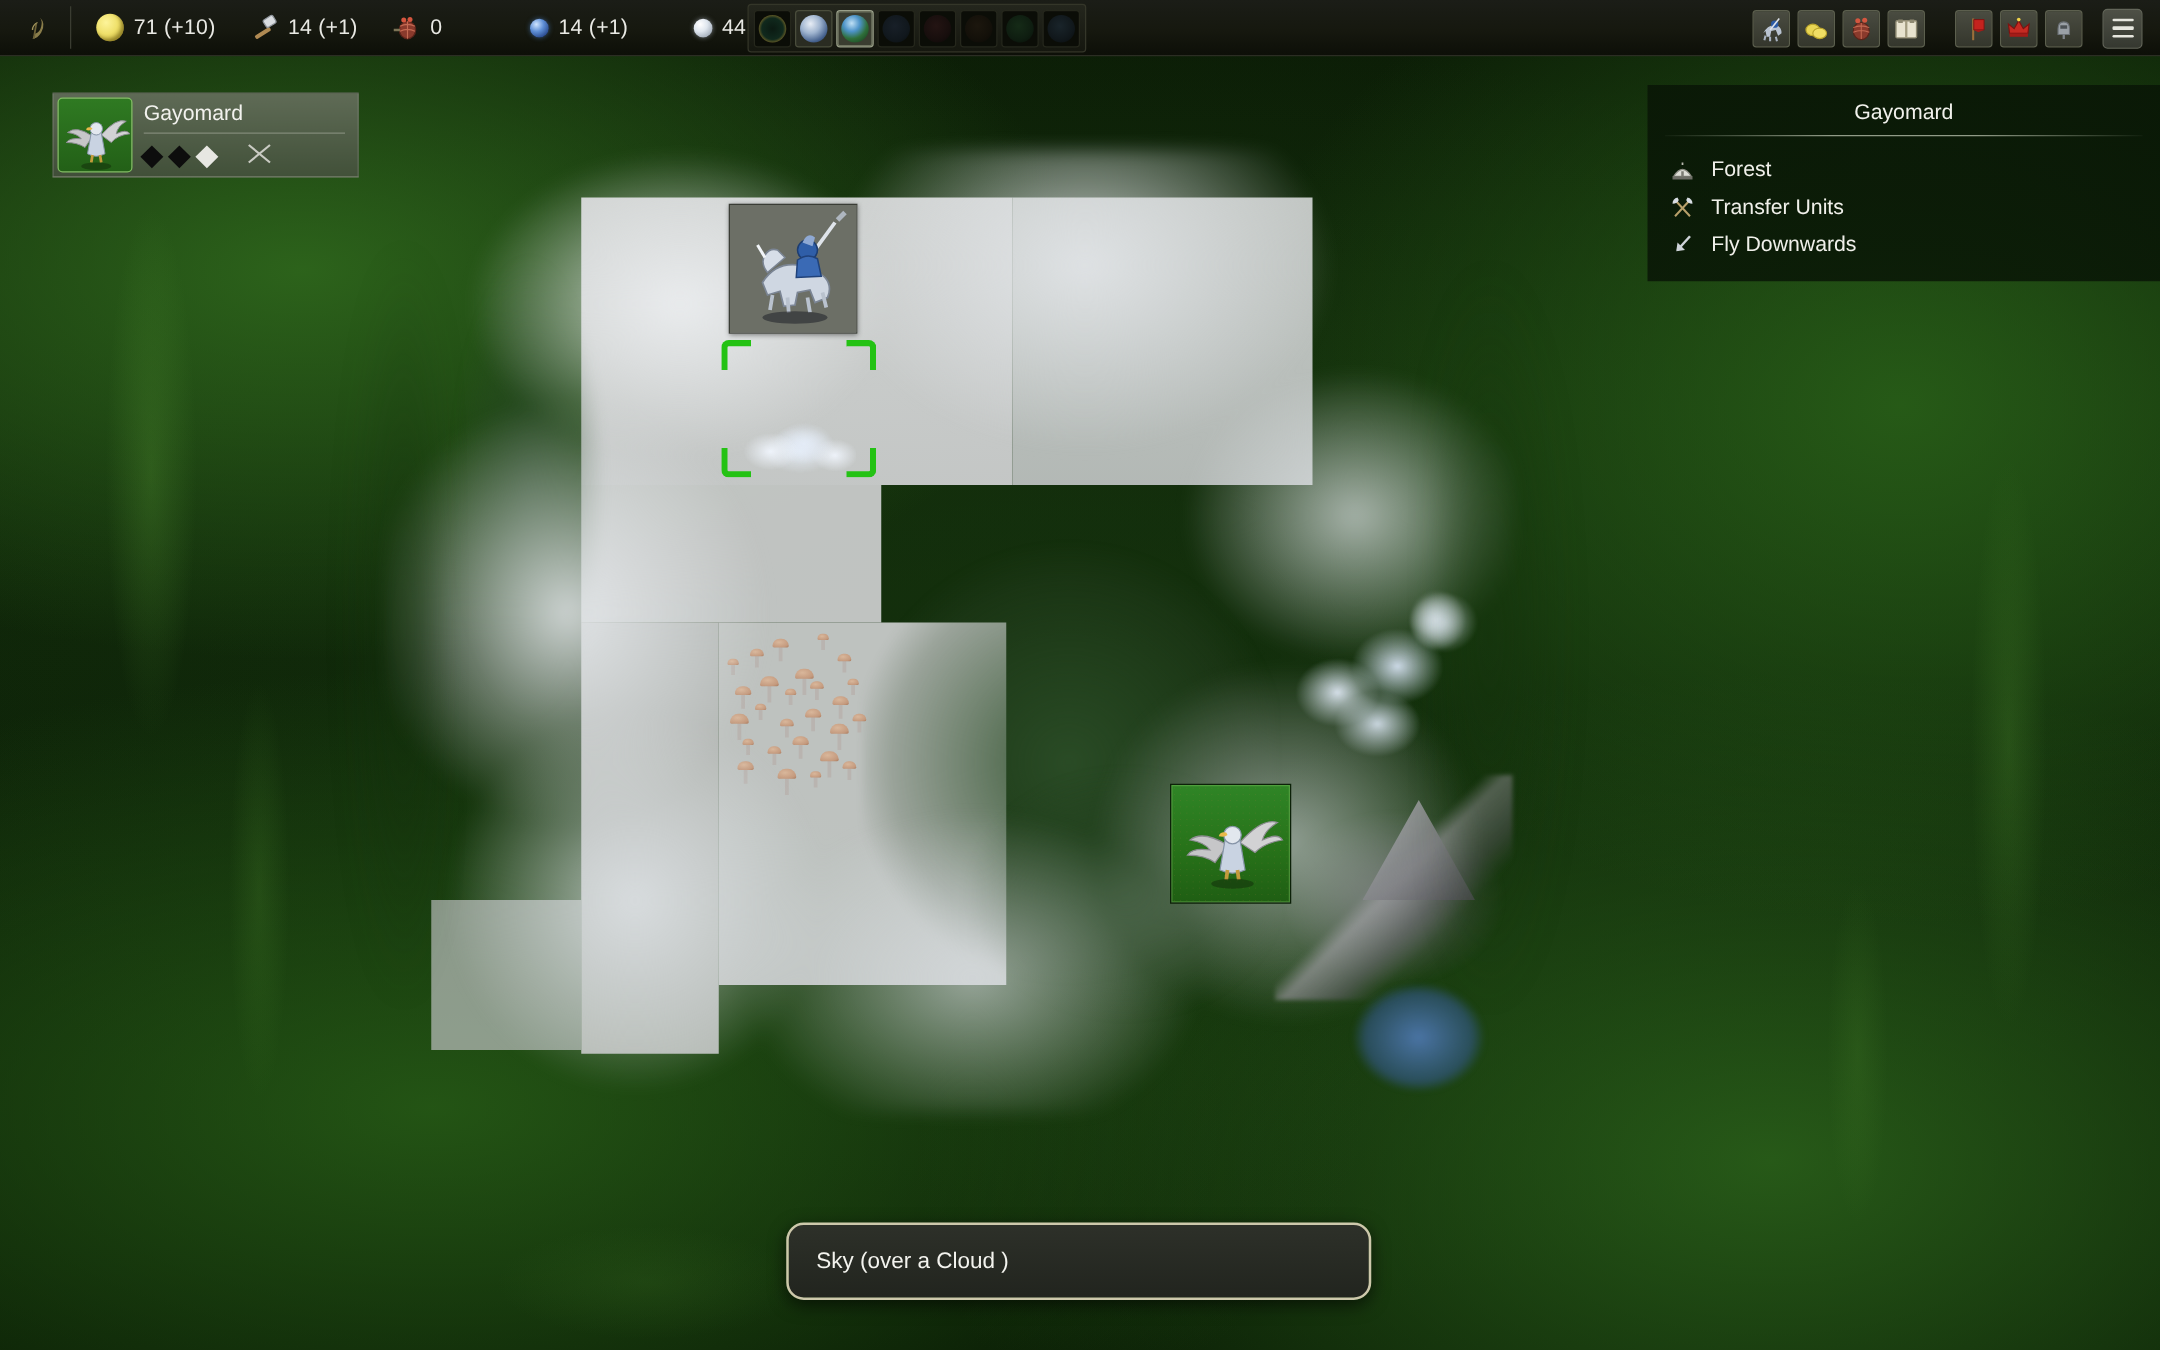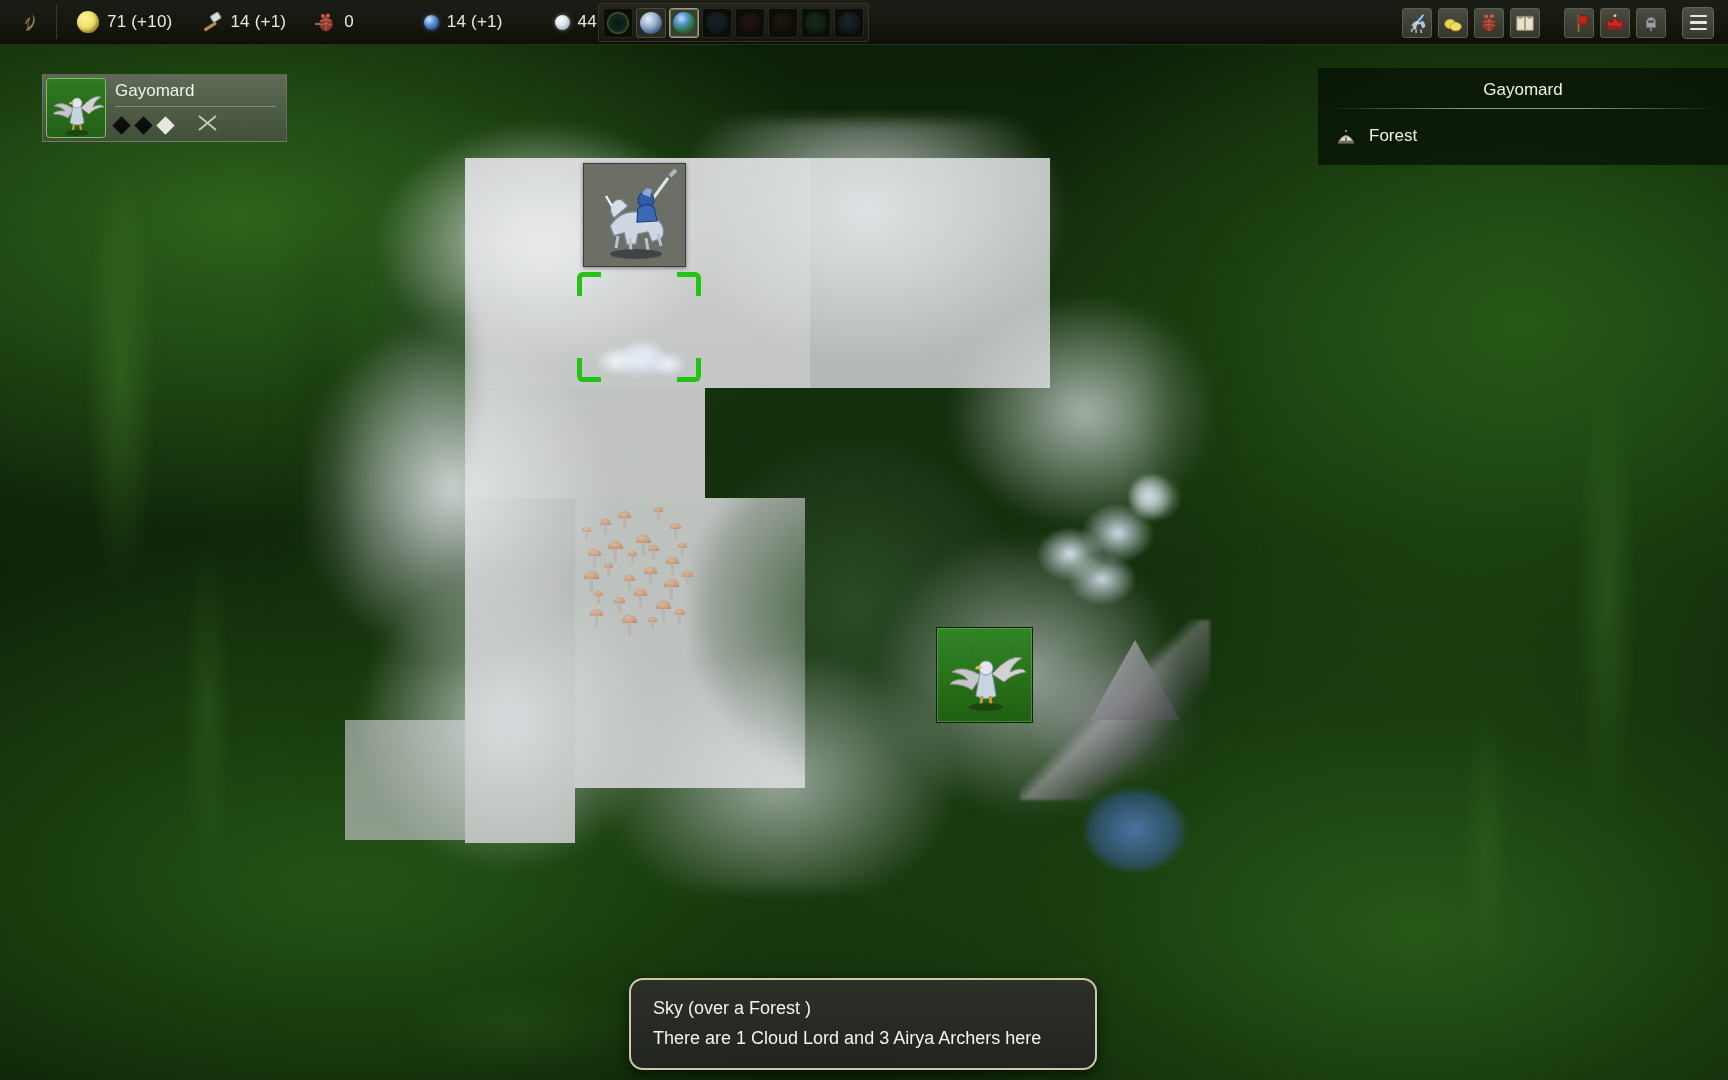--- a/index.html
+++ b/index.html
@@ -627,20 +627,39 @@
       <svg viewBox="0 0 20 20" width="20" height="20" xmlns="http://www.w3.org/2000/svg">
         <path d="M3 15 q7 -11 14 0 z" fill="#ddddd6" stroke="#8c8c84" stroke-width="1"></path>
         <rect x="2" y="15" width="16" height="2.6" fill="#6d6d66"></rect>
         <rect x="9" y="11" width="2" height="4" fill="#7b7b73"></rect>
         <path d="M10 4 v2" stroke="#b9b9b0" stroke-width="1.4"></path>
       </svg>
     </span>
     <span class="a-label">Forest</span>
   </div>
 
-
-
+  <div class="action-row">
+    <span class="a-icon">
+      <svg viewBox="0 0 20 20" width="20" height="20" xmlns="http://www.w3.org/2000/svg">
+        <line x1="4" y1="17" x2="16" y2="4" stroke="#b8a06a" stroke-width="1.6"></line>
+        <line x1="16" y1="17" x2="4" y2="4" stroke="#b8a06a" stroke-width="1.6"></line>
+        <path d="M14 2 q4 1 4 5 q-4 0 -5 -3z" fill="#d8dde4"></path>
+        <path d="M6 2 q-4 1 -4 5 q4 0 5 -3z" fill="#d8dde4"></path>
+      </svg>
+    </span>
+    <span class="a-label">Transfer Units</span>
+  </div>
+
+
+  <div class="action-row">
+    <span class="a-icon">
+      <svg viewBox="0 0 20 20" width="20" height="20" xmlns="http://www.w3.org/2000/svg">
+        <path d="M16 3 L6 14" stroke="#cfd4da" stroke-width="2"></path>
+        <path d="M5 15 l1 -7 l6 6 z" fill="#cfd4da"></path>
+      </svg>
+    </span>
+    <span class="a-label">Fly Downwards</span>
+  </div>
 </div>
 
 <div id="tooltip">
-  <div class="line">Sky (over a Forest )</div>
-  <div class="line">There are 1 Cloud Lord and 3 Airya Archers here</div>
+  <div class="line">Sky (over a Cloud )</div>
 </div>
 
 </body></html>

